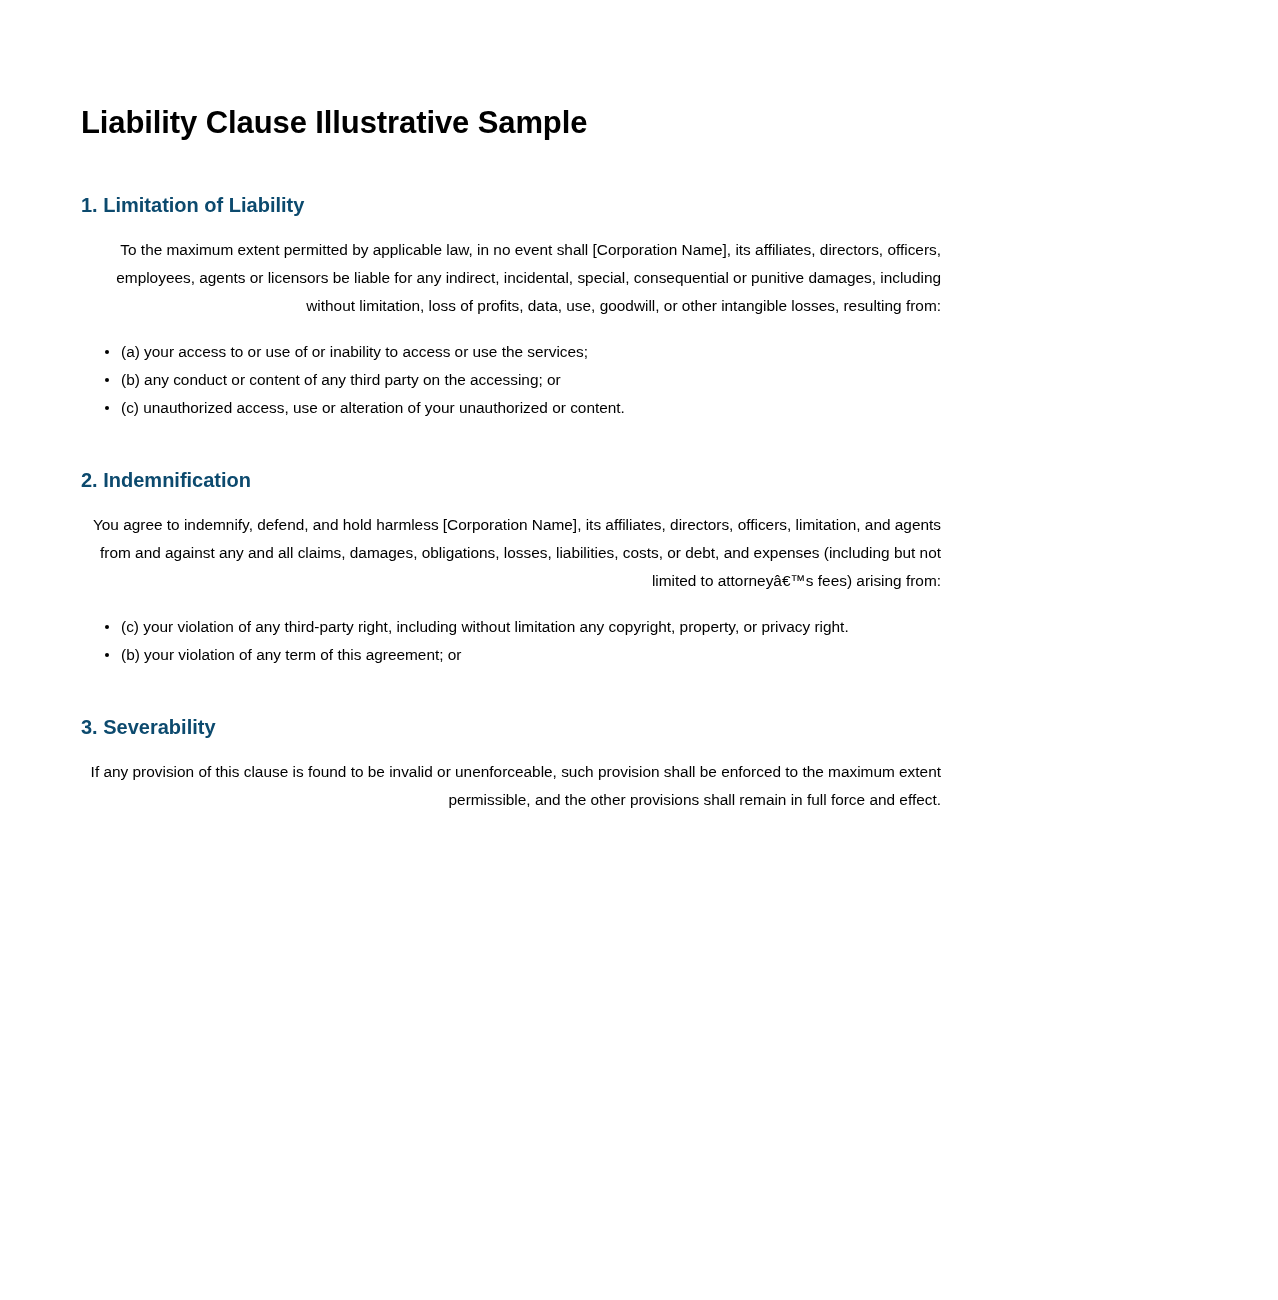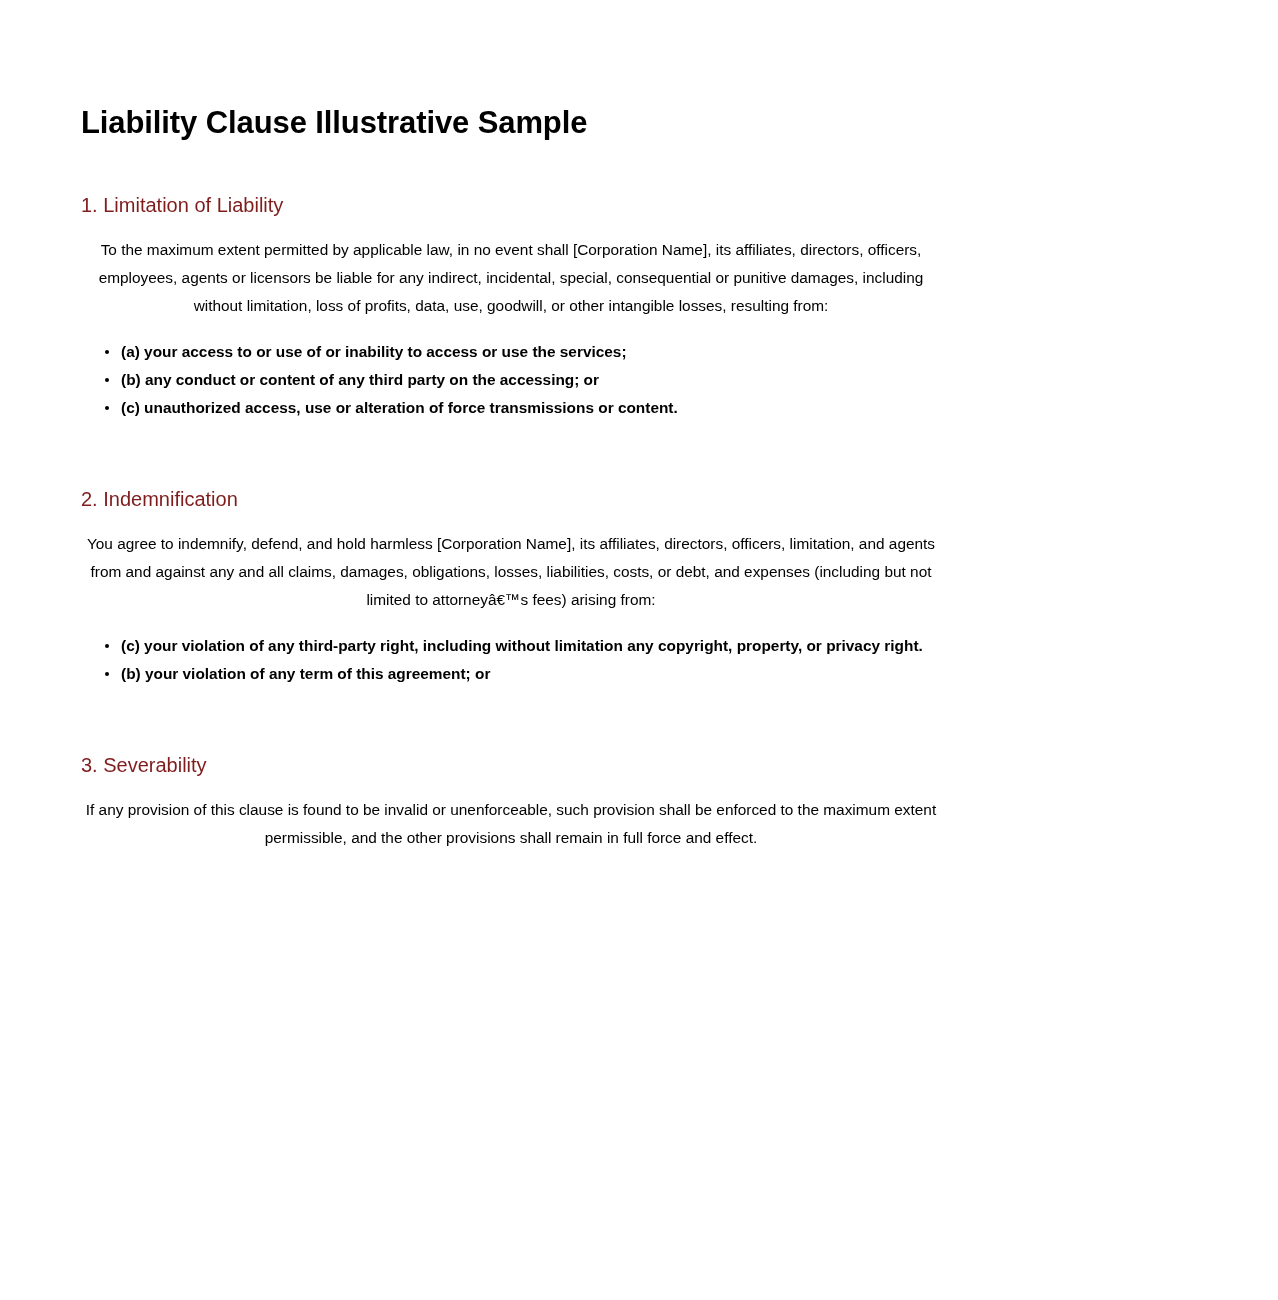--- a/index.html
+++ b/index.html
@@ -30,45 +30,44 @@
     line-height: 1.2;
     letter-spacing: -0.1px;
     margin: 0 0 52px 0;
     color: #000;
   }
   .section {
     margin: 0;
   }
   .section-heading {
     font-size: 20px;
-    font-weight: normal;
+    font-weight: bold;
     line-height: 1.25;
     margin: 0 0 18px 0;
-    color: #7f1d1d;
+    color: #0c4a6e;
   }
   .section + .section {
-    margin-top: 65px;
+    margin-top: 46px;
   }
   p.para {
     font-size: 15.4px;
     line-height: 28px;
     margin: 0 0 18px 0;
     color: #000;
     max-width: 1106px;
-    text-align: center;
+    text-align: right;
   }
   p.para:last-child {
     margin-bottom: 0;
   }
   ul.clause-list {
     list-style: none;
     margin: 0 0 18px 0;
     padding: 0;
     max-width: 1106px;
-    font-weight: bold;
   }
   ul.clause-list li {
     position: relative;
     font-size: 15.4px;
     line-height: 28px;
     padding-left: 40px;
     color: #000;
   }
   ul.clause-list li::before {
     content: "";
@@ -89,21 +88,21 @@
   <h1 class="doc-title">Liability Clause Illustrative Sample</h1>
 
   <section class="section">
     <h2 class="section-heading">1. Limitation of Liability</h2>
 
     <p class="para">To the maximum extent permitted by applicable law, in no event shall [Corporation Name], its affiliates, directors, officers, employees, agents or licensors be liable for any indirect, incidental, special, consequential or punitive damages, including without limitation, loss of profits, data, use, goodwill, or other intangible losses, resulting from:</p>
 
     <ul class="clause-list">
       <li>(a) your access to or use of or inability to access or use the services;</li>
       <li>(b) any conduct or content of any third party on the accessing; or</li>
-      <li>(c) unauthorized access, use or alteration of force transmissions or content.</li>
+      <li>(c) unauthorized access, use or alteration of your unauthorized or content.</li>
     </ul>
 
   </section>
 
   <section class="section">
     <h2 class="section-heading">2. Indemnification</h2>
 
     <p class="para">You agree to indemnify, defend, and hold harmless [Corporation Name], its affiliates, directors, officers, limitation, and agents from and against any and all claims, damages, obligations, losses, liabilities, costs, or debt, and expenses (including but not limited to attorneyâ€™s fees) arising from:</p>
 
     <ul class="clause-list">

